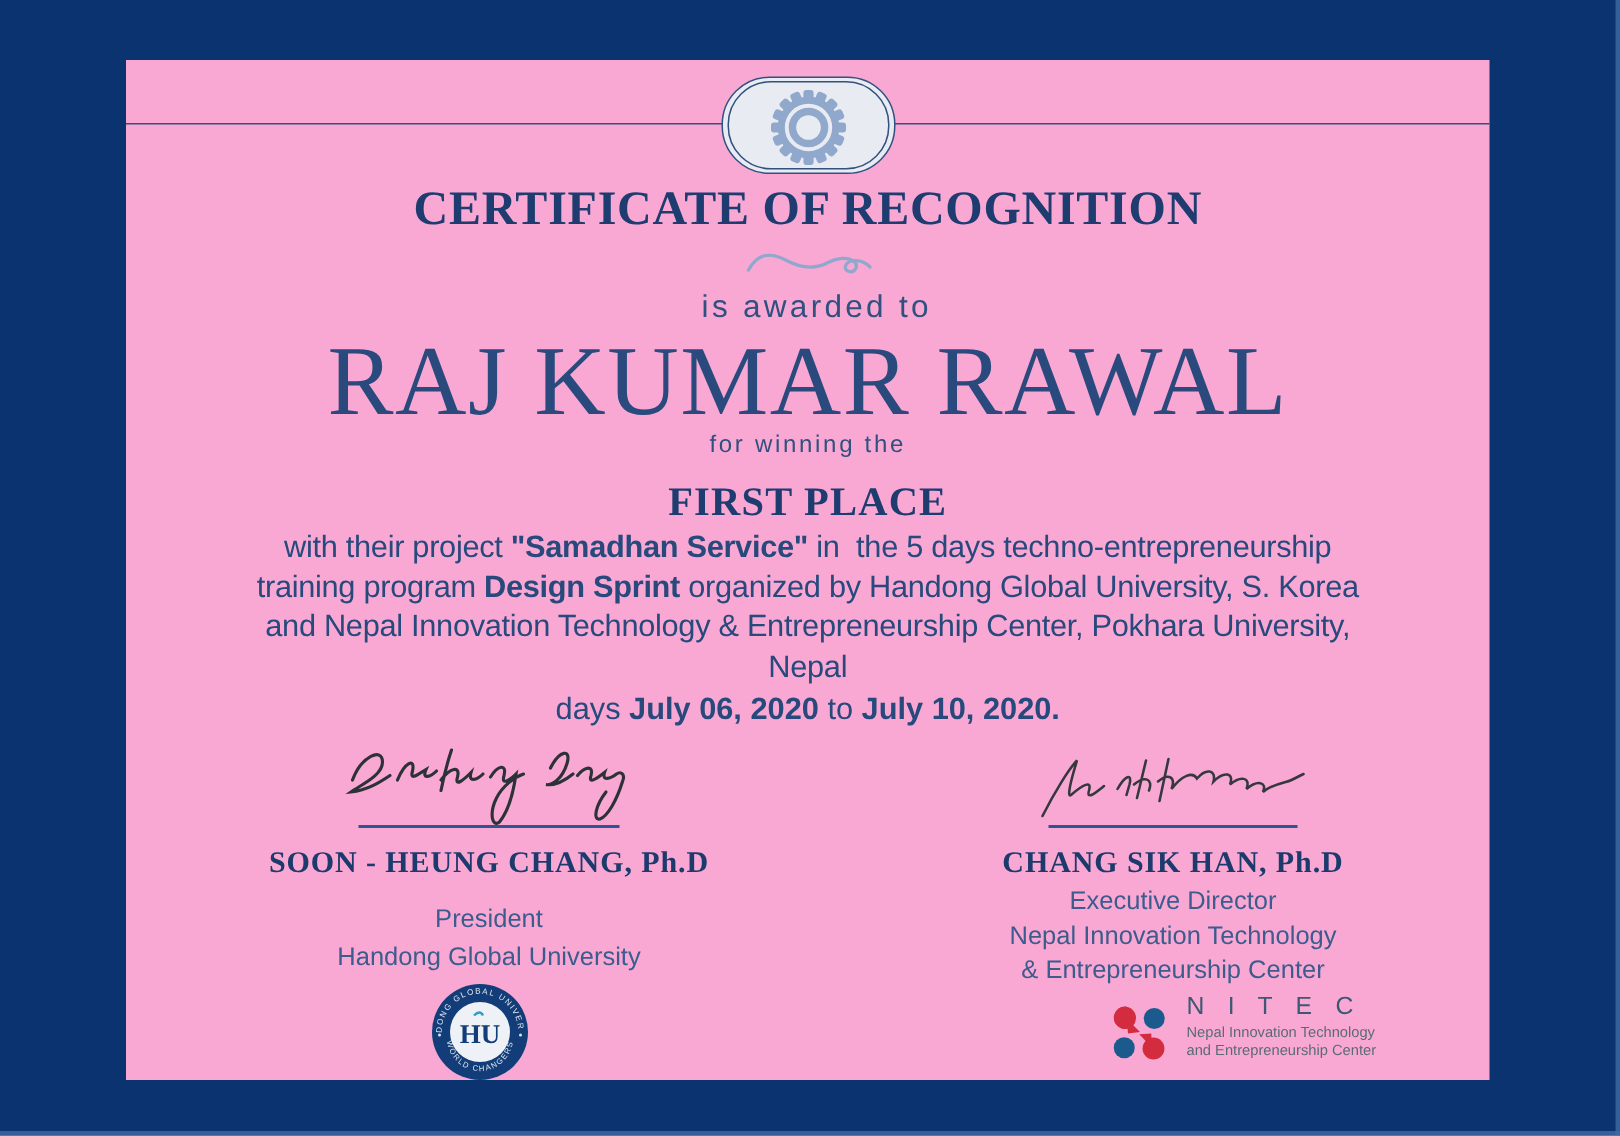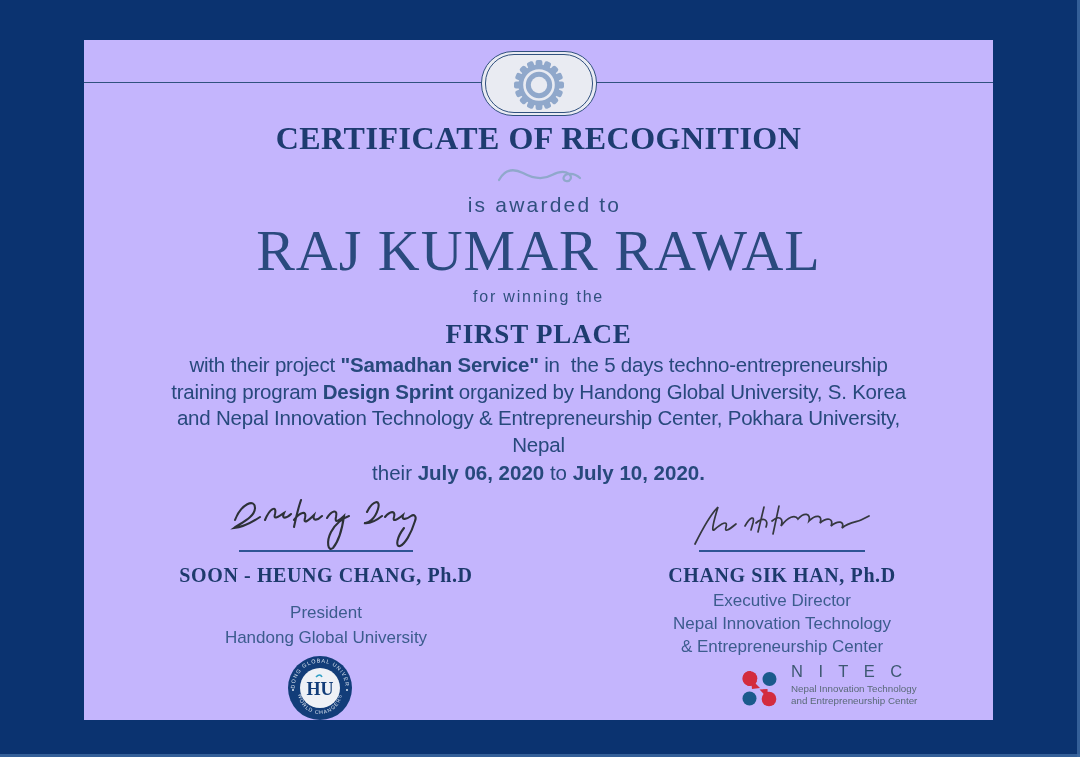--- a/index.html
+++ b/index.html
@@ -6,21 +6,21 @@
   body{
     width:1080px;height:757px;position:relative;overflow:hidden;
     background:#0b3370;
     font-family:"Liberation Sans", sans-serif;
   }
   .edge-right{position:absolute;right:0;top:0;width:3px;height:100%;background:#3f6aa2;opacity:.8;}
   .edge-bottom{position:absolute;left:0;bottom:0;width:100%;height:3px;background:#3f6aa2;opacity:.8;}
 
   .cert{
     position:absolute;left:84px;top:40px;width:909px;height:680px;
-    background:#c4b5fd;
+    background:#f9a8d4;
   }
   .center{left:0;right:0;text-align:center;position:absolute;}
 
   .rule{position:absolute;left:0;right:0;top:42px;border-top:1.6px solid #31517f;}
   .pill{
     position:absolute;left:50%;top:11px;transform:translateX(-50%);
     width:114px;height:63px;background:#e9ebf2;border:1.3px solid #31517f;border-radius:32px;
   }
   .pill .inner{
     position:absolute;left:3px;top:2px;right:3px;bottom:2px;
@@ -28,21 +28,21 @@
   }
   .gear{position:absolute;left:50%;top:52%;transform:translate(-50%,-50%);}
 
   .title{
     top:80px;font-family:"Liberation Serif", serif;font-weight:700;
     font-size:32px;color:#1e3c70;letter-spacing:.5px;
   }
   .flourish{top:125px;}
   .awarded{top:153px;font-size:21px;letter-spacing:2.2px;color:#30507f;padding-left:12px;}
   .name{
-    top:177px;font-family:"Liberation Serif", serif;font-size:58px;
+    top:177px;font-family:"Liberation Serif", serif;font-size:66px;
     color:#2a4a7e;letter-spacing:1px;font-weight:400;
   }
   .winning{top:248px;font-size:16px;letter-spacing:1.8px;color:#30507f;}
   .award{
     top:279px;font-family:"Liberation Serif", serif;font-weight:700;
     font-size:27px;color:#1e3c70;letter-spacing:.8px;
   }
   .bodytext{top:312px;font-size:20.5px;line-height:26.5px;color:#27497c;letter-spacing:-.2px;}
   .bodyline{white-space:pre-wrap;}
   .dateline{top:421px;font-size:20.5px;color:#27497c;}
@@ -124,21 +124,21 @@
 
   <div class="center award">FIRST PLACE</div>
 
   <div class="center bodytext">
     <div class="bodyline"><span>with their project </span><span class="b">"Samadhan Service"</span><span> in  the 5 days techno-entrepreneurship</span></div>
     <div class="bodyline"><span>training program </span><span class="b">Design Sprint</span><span> organized by Handong Global University, S. Korea</span></div>
     <div class="bodyline"><span>and Nepal Innovation Technology &amp; Entrepreneurship Center, Pokhara University,</span></div>
     <div class="bodyline"><span>Nepal</span></div>
   </div>
 
-  <div class="center dateline"><span>their </span><span class="b">July 06, 2020</span><span> to </span><span class="b">July 10, 2020.</span></div>
+  <div class="center dateline"><span>days </span><span class="b">July 06, 2020</span><span> to </span><span class="b">July 10, 2020.</span></div>
 
   <div class="sigcol left">
     <svg class="sigimg" width="210" height="64" viewBox="0 0 210 64">
       <g fill="none" stroke="#2d3138" stroke-width="2.1" stroke-linecap="round">
         <path d="M14 30 C 20 14 34 8 34 18 C 34 27 20 33 13 38 C 24 37 33 31 39 27"></path>
         <path d="M44 30 C 49 18 56 15 54 24 C 52 31 58 26 63 23 C 60 30 66 28 70 24"></path>
         <path d="M80 10 C 76 22 74 32 73 37 M73 30 C 79 22 86 20 84 28 C 82 35 88 30 93 25 C 91 32 97 30 101 26"></path>
         <path d="M106 28 C 111 20 117 19 115 27 C 113 34 119 30 123 26 C 121 40 117 52 112 58 C 107 62 105 52 110 42 C 114 34 122 28 128 26"></path>
         <path d="M146 22 C 152 10 160 9 157 19 C 154 29 147 34 143 33 C 149 34 156 30 161 26"></path>
         <path d="M164 27 C 169 21 175 20 173 27 C 171 33 177 29 182 25 C 180 31 186 29 190 26 C 193 24 196 26 194 31 C 190 44 184 54 179 56 C 174 57 176 47 183 38"></path>

